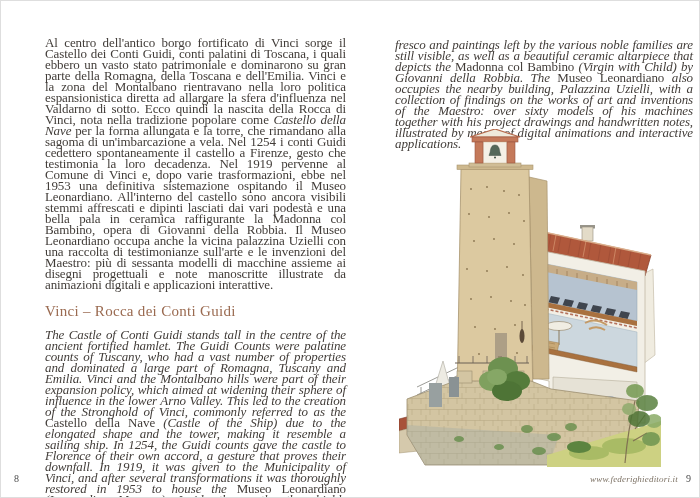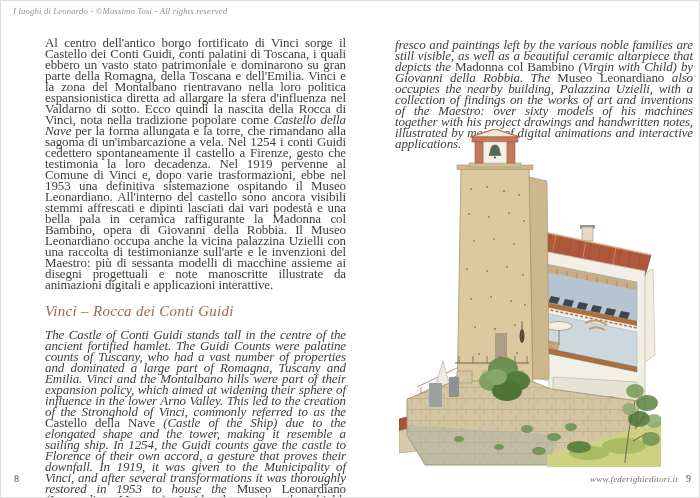--- a/index.html
+++ b/index.html
@@ -15,21 +15,21 @@
     font-size:8.6px; font-style:italic; color:#8e8e8e; letter-spacing:.2px;
   }
   .col { position:absolute; }
   .col-left  { left:44px;  top:36px; width:301px; }
   .col-right { left:394px; top:38px; width:298px; }
   h1.title-it {
     font-size:15px; font-weight:normal; color:#9a6a50;
     letter-spacing:.3px; margin:0 0 11px 0;
   }
   h2.title-en {
-    font-size:15px; font-weight:normal; font-style:italic; color:#9a6a50;
+    font-size:15px; font-weight:normal; color:#9a6a50;
     letter-spacing:.3px; margin:13px 0 9px 0;
   }
   p.body {
     font-size:13px; line-height:11px; text-align:justify;
     letter-spacing:-0.1px; color:#413c38;
   }
   p.body-italic { font-style:italic; }
   .seg-i { font-style:italic; }
   .seg-r { font-style:normal; }
   .caption {
@@ -45,21 +45,20 @@
     display:flex; align-items:baseline; gap:8px;margin-left:44px;
   }
   .footer-url { font-size:9px; font-style:italic; color:#7d7265; letter-spacing:.2px; }
   .footer-right .pagenum { position:static; }
 </style>
 </head>
 <body>
 
 <div class="spread">
 
-  <div class="running-head">I luoghi di Leonardo - ©Massimo Tosi - All rights reserved</div>
 
   <div class="col col-left">
     <p class="body"><span>Al centro dell'antico borgo fortificato di Vinci sorge il Castello dei Conti Guidi, conti palatini di Toscana, i quali ebbero un vasto stato patrimoniale e dominarono su gran parte della Romagna, della Toscana e dell'Emilia. Vinci e la zona del Montalbano rientravano nella loro politica espansionistica diretta ad allargare la sfera d'influenza nel Valdarno di sotto. Ecco quindi la nascita della Rocca di Vinci, nota nella tradizione popolare come </span><span class="seg-i">Castello della Nave</span><span> per la forma allungata e la torre, che rimandano alla sagoma di un'imbarcazione a vela. Nel 1254 i conti Guidi cedettero spontaneamente il castello a Firenze, gesto che testimonia la loro decadenza. Nel 1919 pervenne al Comune di Vinci e, dopo varie trasformazioni, ebbe nel 1953 una definitiva sistemazione ospitando il Museo Leonardiano. All'interno del castello sono ancora visibili stemmi affrescati e dipinti lasciati dai vari podestà e una bella pala in ceramica raffigurante la Madonna col Bambino, opera di Giovanni della Robbia. Il Museo Leonardiano occupa anche la vicina palazzina Uzielli con una raccolta di testimonianze sull'arte e le invenzioni del Maestro: più di sessanta modelli di macchine assieme ai disegni progettuali e note manoscritte illustrate da animazioni digitali e applicazioni interattive.</span></p>
     <h2 class="title-en">Vinci – Rocca dei Conti Guidi</h2>
     <p class="body body-italic"><span>The Castle of Conti Guidi stands tall in the centre of the ancient fortified hamlet. The Guidi Counts were palatine counts of Tuscany, who had a vast number of properties and dominated a large part of Romagna, Tuscany and Emilia. Vinci and the Montalbano hills were part of their expansion policy, which aimed at widening their sphere of influence in the lower Arno Valley. This led to the creation of the Stronghold of Vinci, commonly referred to as the </span><span class="seg-r">Castello della Nave</span><span> (Castle of the Ship) due to the elongated shape and the tower, making it resemble a sailing ship. In 1254, the Guidi counts gave the castle to Florence of their own accord, a gesture that proves their downfall. In 1919, it was given to the Municipality of Vinci, and after several transformations it was thoroughly restored in 1953 to house the </span><span class="seg-r">Museo Leonardiano</span><span> (Leonardian Museum). Inside the castle, the shields painted in</span></p>
   </div>
 
   <div class="col col-right">
     <p class="body body-italic"><span>fresco and paintings left by the various noble families are still visible, as well as a beautiful ceramic altarpiece that depicts the </span><span class="seg-r">Madonna col Bambino</span><span> (Virgin with Child) by Giovanni della Robbia. The </span><span class="seg-r">Museo Leonardiano</span><span> also occupies the nearby building, Palazzina Uzielli, with a collection of findings on the works of art and inventions of the Maestro: over sixty models of his machines together with his project drawings and handwritten notes, illustrated by means of digital animations and interactive applications.</span></p>
   </div>

